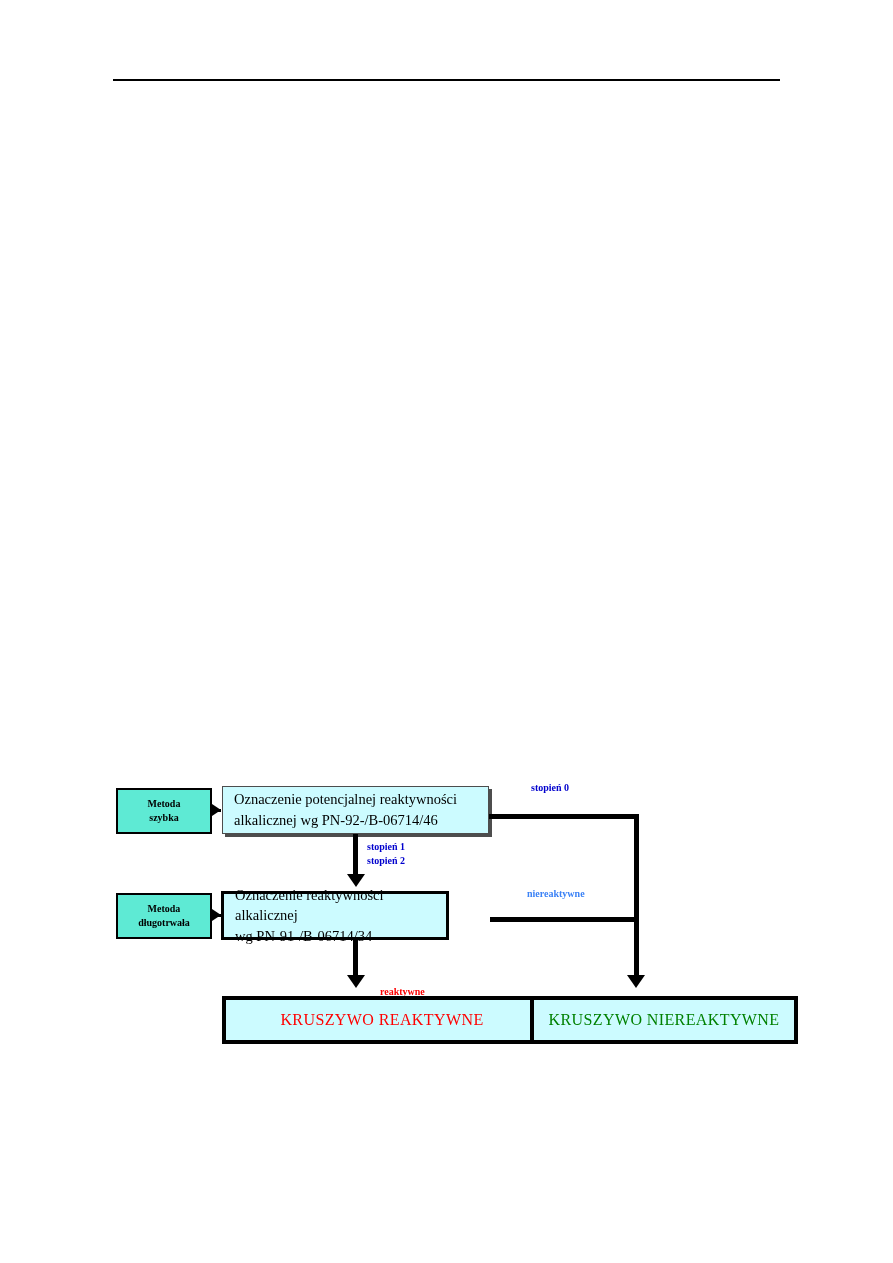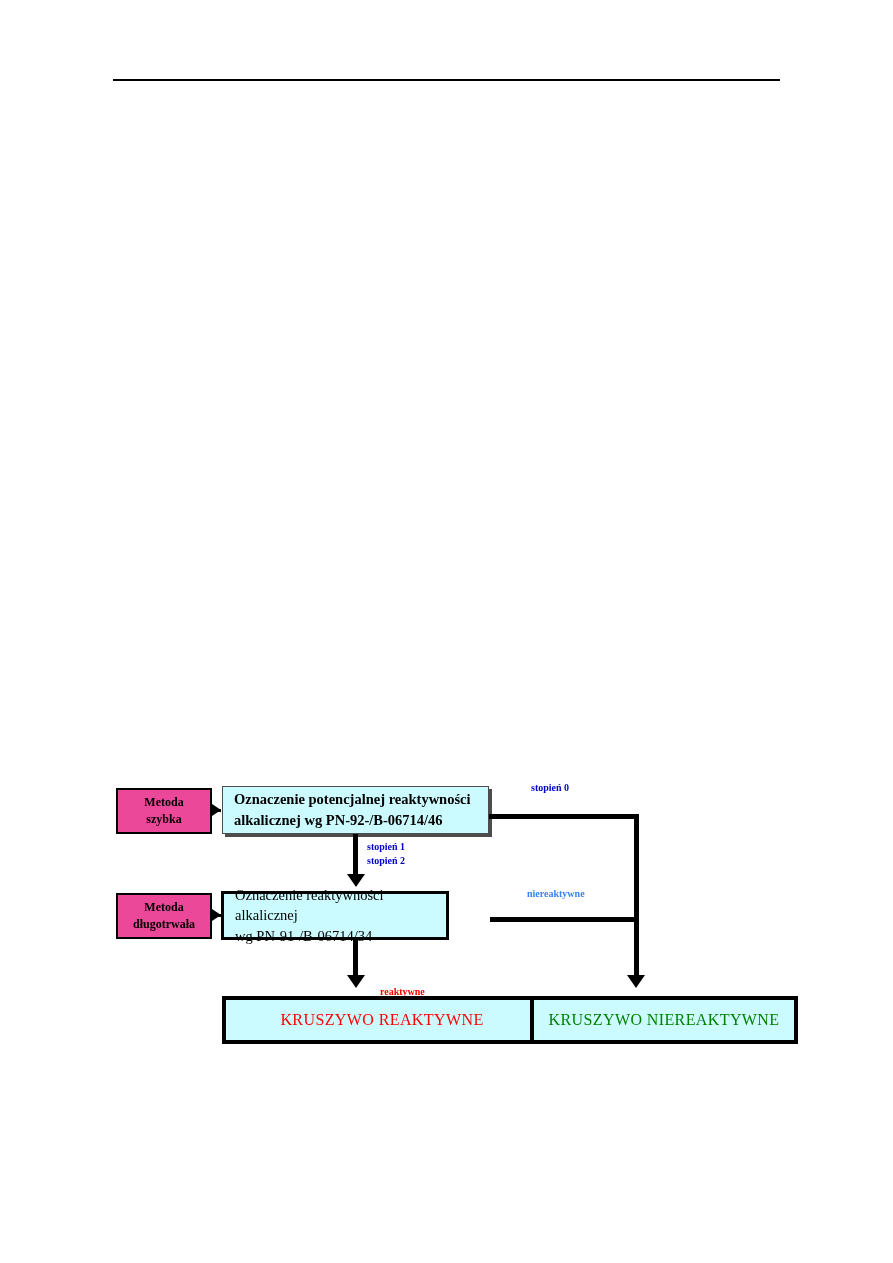--- a/index.html
+++ b/index.html
@@ -43,37 +43,36 @@
     display: flex;
     align-items: center;
     background: #ffffff;
   }
 
   .node-method {
     border: 2px solid #000000;
     justify-content: center;
     text-align: center;
     font-weight: bold;
-    font-size: 12px;
+    font-size: 10px;
     line-height: 1.45;
-    background: #ec4899;
+    background: #5eead4;
   }
 
   .node-process {
     background: #ccfbff;
     padding-left: 11px;
     font-size: 14.5px;
     line-height: 1.42;
   }
 
   
   .node-process.shadowed {
     border: 1.5px solid #4d4d4d;
     box-shadow: 3px 3px 0 0 #4d4d4d;
-    font-weight: bold;
   }
 
   
   .node-process.heavy {
     border: 3px solid #000000;
   }
 
   .node-result {
     background: #ccfbff;
     border: 4px solid #000000;

